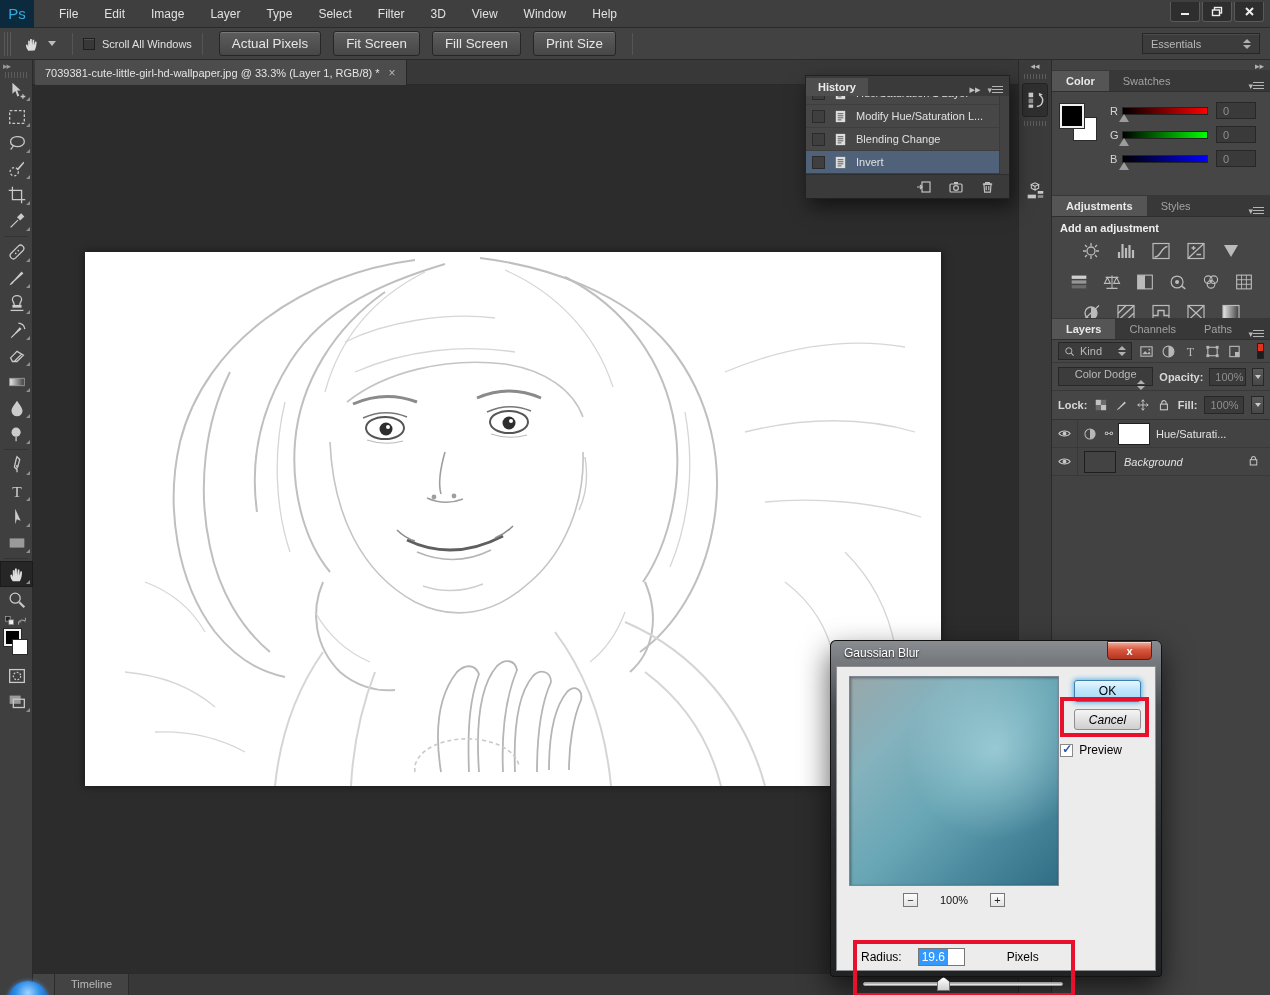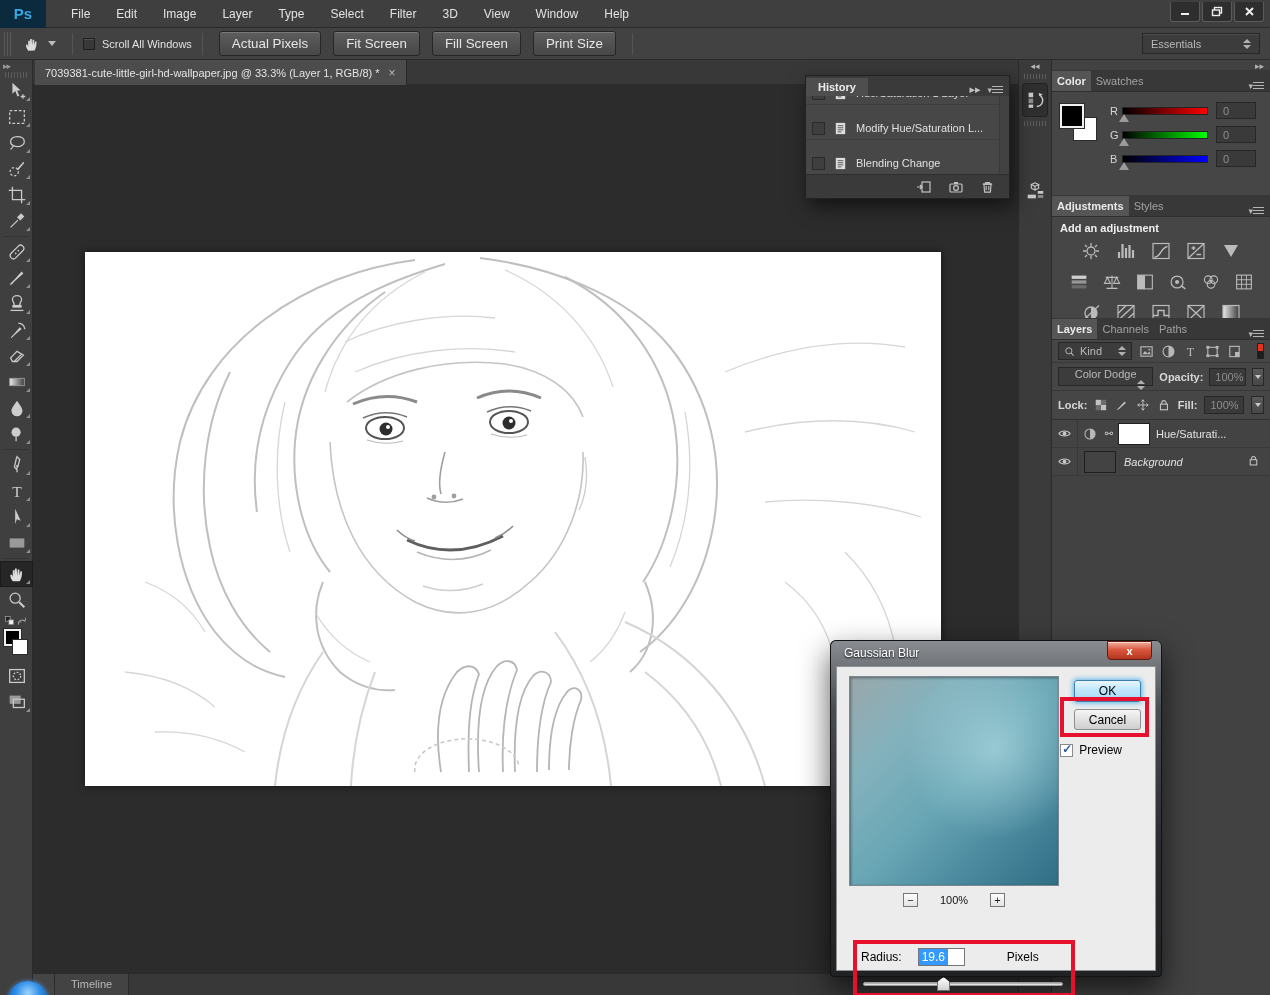--- a/index.html
+++ b/index.html
@@ -4,21 +4,21 @@
 <style>
   * { margin:0; padding:0; box-sizing:border-box; }
   html,body { background:#222; }
   body { font-family:"Liberation Sans", sans-serif; }
   .screen { position:relative; width:1270px; height:995px; background:#2c2c2c; overflow:hidden;
             font-size:11px; color:#d6d6d6; }
 
   
   .menubar { position:absolute; left:0; top:0; width:1270px; height:28px; background:#3f3f3f;
              border-bottom:1px solid #2a2a2a; display:flex; align-items:center; }
-  .pslogo { width:46px; height:28px; background:#0b2a3d; color:#37a8e0; font-weight:bold;
+  .pslogo { width:34px; height:28px; background:#0b2a3d; color:#37a8e0; font-weight:normal;
             font-size:15px; display:flex; align-items:center; justify-content:center; }
   .menus { display:flex; margin-left:12px; }
   .menu-item { padding:6px 13px; color:#e2e2e2; font-size:12px; cursor:default; }
   .winctrl { position:absolute; right:6px; top:2px; display:flex; }
   .winbtn { width:30px; height:20px; background:#2e2e2e; border:1px solid #5a5a5a; border-top:none;
             color:#e8e8e8; display:flex; align-items:center; justify-content:center; font-size:11px;
             margin-left:2px; border-radius:0 0 3px 3px; }
   .winbtn svg { display:block; }
 
   
@@ -99,21 +99,21 @@
                border-left:1px solid #2a2a2a; border-right:1px solid #2a2a2a; }
   .di-top { height:12px; color:#b5b5b5; font-size:9px; text-align:center; line-height:12px; }
   .di-grip { height:5px; margin:2px 5px; background:repeating-linear-gradient(90deg,#5c5c5c 0 1px,transparent 1px 3px); }
   .di-btn { width:26px; height:34px; margin:4px auto; display:flex; align-items:center; justify-content:center; }
   .di-btn.on { background:#2f2f2f; border:1px solid #232323; border-radius:3px; }
 
   
   .panels { position:absolute; left:1052px; top:60px; width:218px; height:935px; background:#424242; }
   .pn-collapse { position:absolute; right:6px; top:1px; color:#b5b5b5; font-size:9px; }
   .ptabs { display:flex; background:#383838; border-bottom:1px solid #2f2f2f; height:22px; align-items:flex-end; }
-  .ptab { padding:4px 5px 4px; color:#a2a2a2; }
+  .ptab { padding:4px 14px 4px; color:#a2a2a2; }
   .ptab.active { background:#555; color:#eaeaea; font-weight:bold; }
   .pmenu { margin-left:auto; padding:5px 6px 0 0; color:#b5b5b5; font-size:9px; }
   .pmenu .bars { display:inline-block; width:11px; height:7px;
                  background:repeating-linear-gradient(#b5b5b5 0 1px,transparent 1px 3px); }
 
   .colorpanel { position:absolute; left:0; top:10px; width:218px; }
   .cp-body { position:relative; height:103px; background:#464646; }
   .cp-swatch { position:absolute; left:8px; top:12px; width:42px; height:42px; }
   .cp-fg { position:absolute; left:0; top:0; width:24px; height:24px; background:#000;
            border:2px solid #f0f0f0; outline:1px solid #2c2c2c; z-index:2; }
@@ -176,21 +176,21 @@
 
   
   .history { position:absolute; left:805px; top:75px; width:205px; height:124px; z-index:40;
              box-shadow:4px 8px 18px rgba(0,0,0,.55); border:1px solid #222; background:#464646; }
   .h-head { height:20px; background:#3a3a3a; display:flex; align-items:flex-end; }
   .h-tab { background:#4e4e4e; padding:3px 12px 3px; color:#ececec; font-weight:bold; }
   .h-icons { margin-left:auto; display:flex; align-items:center; gap:7px; padding-right:6px; color:#c2c2c2; }
   .h-rows { position:relative; height:78px; overflow:hidden; background:#474747; }
   .h-scroll { position:absolute; right:0; top:0; width:10px; height:78px; background:#424242;
               border-left:1px solid #3a3a3a; }
-  .hrow { height:23px; display:flex; align-items:center; border-bottom:1px solid #3e3e3e; padding-left:6px; gap:8px;margin-top:12px; }
+  .hrow { height:23px; display:flex; align-items:center; border-bottom:1px solid #3e3e3e; padding-left:6px; gap:8px; }
   .hrow.clip { margin-top:-14px; }
   .hrow.sel { background:#50617a; }
   .hchk { width:13px; height:13px; background:#3f3f3f; border:1px solid #2a2a2a; }
   .hrow .txt { color:#e0e0e0; }
   .h-foot { height:24px; background:#3a3a3a; border-top:1px solid #2e2e2e; display:flex; align-items:center;
             justify-content:flex-end; gap:16px; padding-right:14px; }
 
   
   .gdialog { position:absolute; left:830px; top:640px; width:332px; height:337px; z-index:50;
              border-radius:6px 6px 4px 4px;
@@ -222,21 +222,21 @@
              border:1px solid #9a9a9a; border-radius:2px; box-shadow:inset 0 1px 1px rgba(0,0,0,.25); }
   .g-thumb { position:absolute; left:74px; top:0; width:13px; height:14px;
              background:linear-gradient(#fefefe,#cfcfcf); border:1px solid #707070;
              clip-path:polygon(50% 0%,100% 38%,100% 100%,0% 100%,0% 38%); }
   .g-ok { position:absolute; right:14px; top:13px; width:67px; height:22px; border-radius:3px;
           border:1px solid #3c7fb1; background:linear-gradient(#eaf6fd,#bee6fd 45%,#a7d9f5);
           color:#000; font-size:12px; display:flex; align-items:center; justify-content:center;
           box-shadow:0 0 5px 1px #59b5e8; }
   .g-cancel { position:absolute; right:14px; top:42px; width:67px; height:21px; border-radius:3px;
               border:1px solid #8e8e8e; background:linear-gradient(#f5f5f5,#e4e4e4 45%,#cfcfcf);
-              color:#000; font-size:12px; display:flex; align-items:center; justify-content:center; }
+              color:#000; font-size:12px; display:flex; align-items:center; justify-content:center;font-style:italic; }
   .g-prevchk { position:absolute; right:33px; top:76px; display:flex; align-items:center; gap:6px;
                color:#000; font-size:12px; }
   .wchk { width:13px; height:13px; background:#fff; border:1px solid #8a8a8a; position:relative; }
   .wchk::after { content:"✓"; position:absolute; left:1px; top:-3px; color:#2b57a7; font-size:12px; font-weight:bold; }
   .anno { position:absolute; border:4px solid #e8112d; z-index:60; }
   .anno-ok { right:6px; top:30px; width:89px; height:40px; }
   .anno-rad { left:16px; top:273px; width:222px; height:57px; }
 
   .sr { stroke:#c9c9c9; fill:none; stroke-width:1.4; }
 </style>

